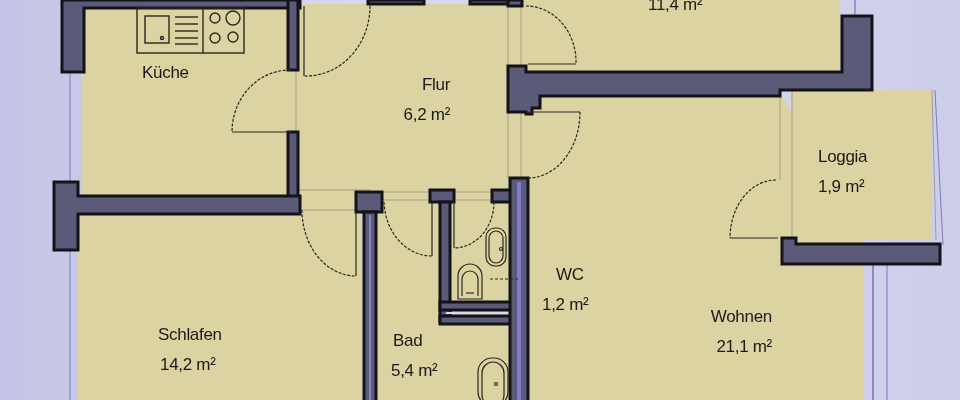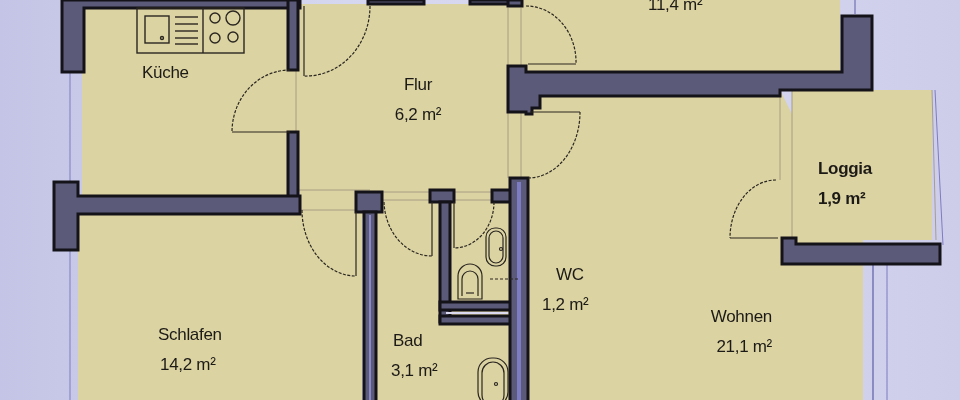--- a/index.html
+++ b/index.html
@@ -159,42 +159,42 @@
     <rect x="478" y="358" width="30" height="48" rx="14"></rect>
     <rect x="482" y="362" width="22" height="44" rx="11"></rect>
     <circle cx="496" cy="384" r="1.5"></circle>
   </g>
 </svg>
 
 <div class="room-label" style="left:142px; top:58px; width:80px;">
   <span class="name">Küche</span>
 </div>
 
-<div class="room-label" style="left:370px; top:70px; width:80px; text-align:center;">
+<div class="room-label" style="left:370px; top:70px; width:80px; text-align:right;">
   <span class="name" style="padding-left:16px;">Flur</span>
   <span class="area" style="padding-left:16px;">6,2 m²</span>
 </div>
 
 <div class="room-label" style="left:640px; top:-10px; width:120px; text-align:left;">
   <span class="area" style="padding-left:8px;">11,4 m²</span>
 </div>
 
-<div class="room-label" style="left:818px; top:154px; width:84px;font-weight:bold;">
+<div class="room-label" style="left:818px; top:142px; width:84px;">
   <span class="name">Loggia</span>
   <span class="area">1,9 m²</span>
 </div>
 
 <div class="room-label" style="left:150px; top:320px; width:100px; text-align:left;">
   <span class="name" style="padding-left:8px;">Schlafen</span>
   <span class="area" style="padding-left:10px;">14,2 m²</span>
 </div>
 
 <div class="room-label" style="left:391px; top:326px; width:80px; text-align:left;">
   <span class="name" style="padding-left:2px;">Bad</span>
-  <span class="area">3,1 m²</span>
+  <span class="area">5,4 m²</span>
 </div>
 
 <div class="room-label" style="left:542px; top:260px; width:80px; text-align:left;">
   <span class="name" style="padding-left:2px;margin-left:12px;">WC</span>
   <span class="area">1,2 m²</span>
 </div>
 
 <div class="room-label" style="left:672px; top:302px; width:100px; text-align:right;">
   <span class="name">Wohnen</span>
   <span class="area">21,1 m²</span>

